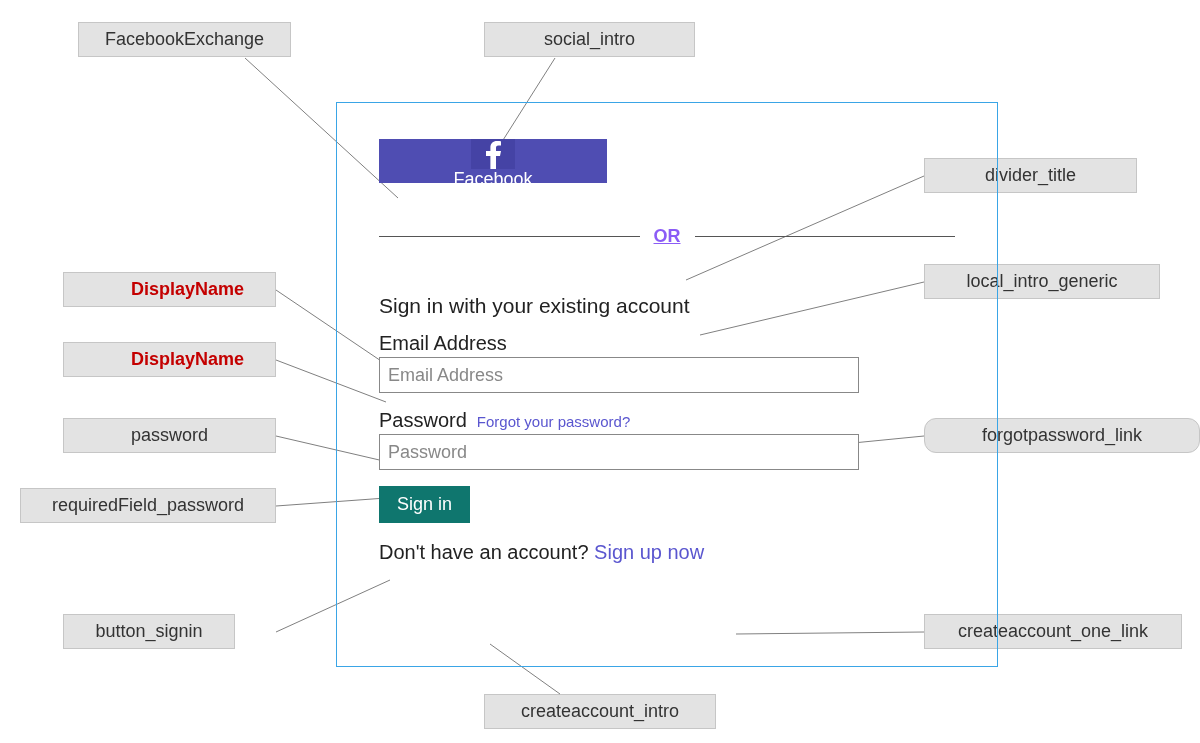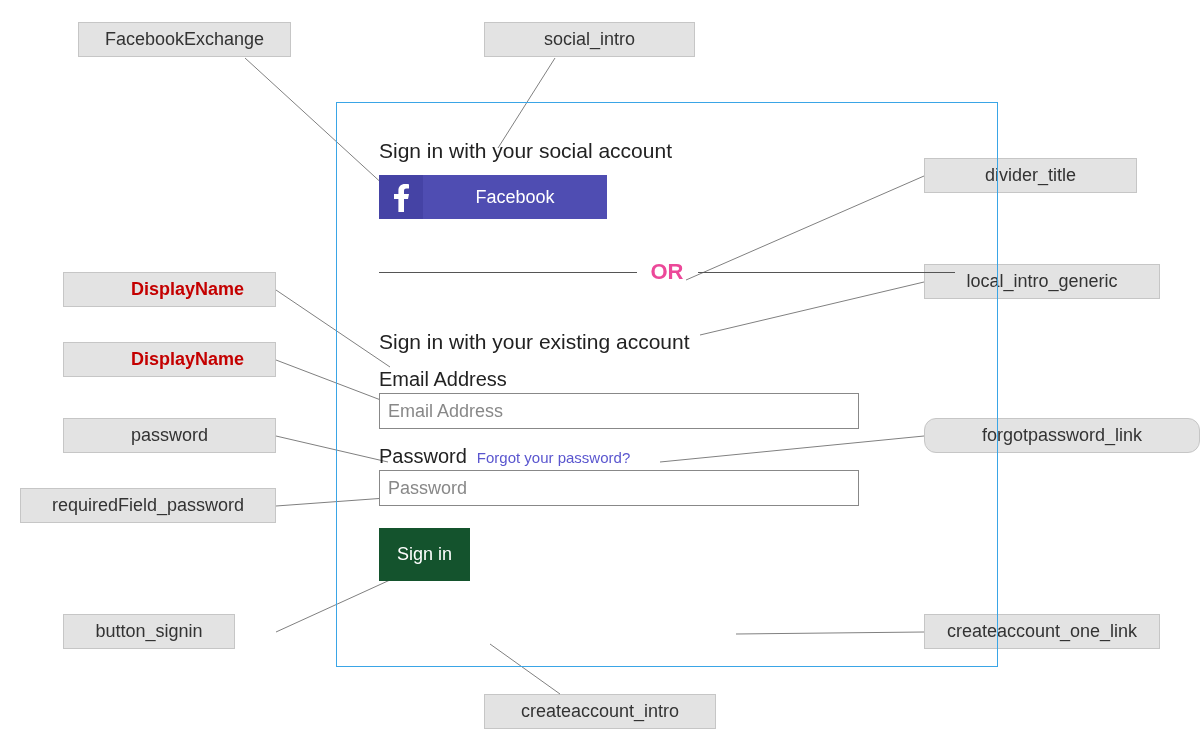--- a/index.html
+++ b/index.html
@@ -41,20 +41,21 @@
   .fb-btn {
     display: inline-flex;
     align-items: center;
     background: #4f4db2;
     color: #fff;
     font-size: 18px;
     height: 44px;
     width: 228px;
     cursor: pointer;
     user-select: none;
+    flex-direction: column;
   }
   .fb-icon-box {
     width: 44px;
     height: 44px;
     background: #4543a5;
     display: flex;
     align-items: center;
     justify-content: center;
   }
   .fb-label {
@@ -69,22 +70,23 @@
     align-items: center;
   }
   .divider-line {
     flex: 1;
     height: 1px;
     background: #555;
   }
   .divider-title {
     padding: 0 14px;
     font-weight: 700;
-    font-size: 22px;
-    color: #ec4899;
+    font-size: 18px;
+    color: #8b5cf6;
+    text-decoration: underline;
   }
   .local-intro {
     font-size: 21px;
     color: #222;
     margin-bottom: 14px;
     margin-top: 45px;
   }
   .field-label {
     font-size: 20px;
     color: #222;
@@ -104,27 +106,26 @@
     height: 36px;
     border: 1px solid #888;
     font-size: 18px;
     color: #777;
     padding: 4px 8px;
     background: #fff;
     margin-bottom: 16px;
   }
   .text-input::placeholder { color: #888; }
   .signin-btn {
-    background: #14532d;
+    background: #0f766e;
     color: #fff;
     border: none;
-    padding: 16px 18px;
-    font-size: 18px;
-    cursor: pointer;
-    margin-top: 6px;
+    padding: 8px 18px;
+    font-size: 18px;
+    cursor: pointer;
   }
   .create-row {
     margin-top: 18px;
     font-size: 20px;
     color: #222;
   }
   .create-link {
     color: #5a56cf;
     cursor: pointer;
   }
@@ -147,41 +148,40 @@
 <div class="annot" style="left:78px; top:22px; width:213px;">FacebookExchange</div>
 <div class="annot" style="left:484px; top:22px; width:211px;">social_intro</div>
 <div class="annot" style="left:924px; top:158px; width:213px;">divider_title</div>
 <div class="annot" style="left:924px; top:264px; width:236px;">local_intro_generic</div>
 <div class="annot red" style="left:63px; top:272px; width:213px;">DisplayName</div>
 <div class="annot red" style="left:63px; top:342px; width:213px;">DisplayName</div>
 <div class="annot" style="left:63px; top:418px; width:213px;">password</div>
 <div class="annot" style="left:924px; top:418px; width:276px;border-radius:12px;">forgotpassword_link</div>
 <div class="annot" style="left:20px; top:488px; width:256px;">requiredField_password</div>
 <div class="annot" style="left:63px; top:614px; width:172px;">button_signin</div>
-<div class="annot" style="left:924px; top:614px; width:236px;">createaccount_one_link</div>
+<div class="annot" style="left:924px; top:614px; width:258px;">createaccount_one_link</div>
 <div class="annot" style="left:484px; top:694px; width:232px;">createaccount_intro</div>
 
 <svg class="leader">
   <line x1="245" y1="58" x2="398" y2="198"></line>
   <line x1="555" y1="58" x2="498" y2="148"></line>
   <line x1="924" y1="176" x2="686" y2="280"></line>
   <line x1="924" y1="282" x2="700" y2="335"></line>
   <line x1="276" y1="290" x2="390" y2="367"></line>
   <line x1="276" y1="360" x2="386" y2="402"></line>
   <line x1="276" y1="436" x2="388" y2="462"></line>
   <line x1="924" y1="436" x2="660" y2="462"></line>
   <line x1="276" y1="506" x2="386" y2="498"></line>
   <line x1="276" y1="632" x2="390" y2="580"></line>
   <line x1="924" y1="632" x2="736" y2="634"></line>
   <line x1="560" y1="694" x2="490" y2="644"></line>
 </svg>
 
 <div class="panel">
 
-  <div class="social-intro">Sign in with your social account</div>
 
   <div class="fb-btn">
     <div class="fb-icon-box">
       <svg width="20" height="30" viewBox="0 0 20 30">
           <path fill="#fff" d="M13 30V17h4l1-5h-5V9c0-1.4.4-2.4 2.5-2.4H18V2.2C17.5 2.1 15.9 2 14 2c-4 0-6.6 2.4-6.6 6.7V12H3v5h4.4v13H13z"></path>
         </svg>
     </div>
     <span class="fb-label">Facebook</span>
   </div>
 
@@ -201,14 +201,19 @@
   <div class="field-label">
     <span>Password</span>
     <span class="forgot-link">Forgot your password?</span>
   </div>
   <input class="text-input" type="password" placeholder="Password" style="">
 
   <div>
     <button class="signin-btn">Sign in</button>
   </div>
 
+  <div class="create-row">
+    <span>Don't have an account?</span>
+    <span> </span>
+    <span class="create-link">Sign up now</span>
+  </div>
 
 </div>
 
 </body></html>

